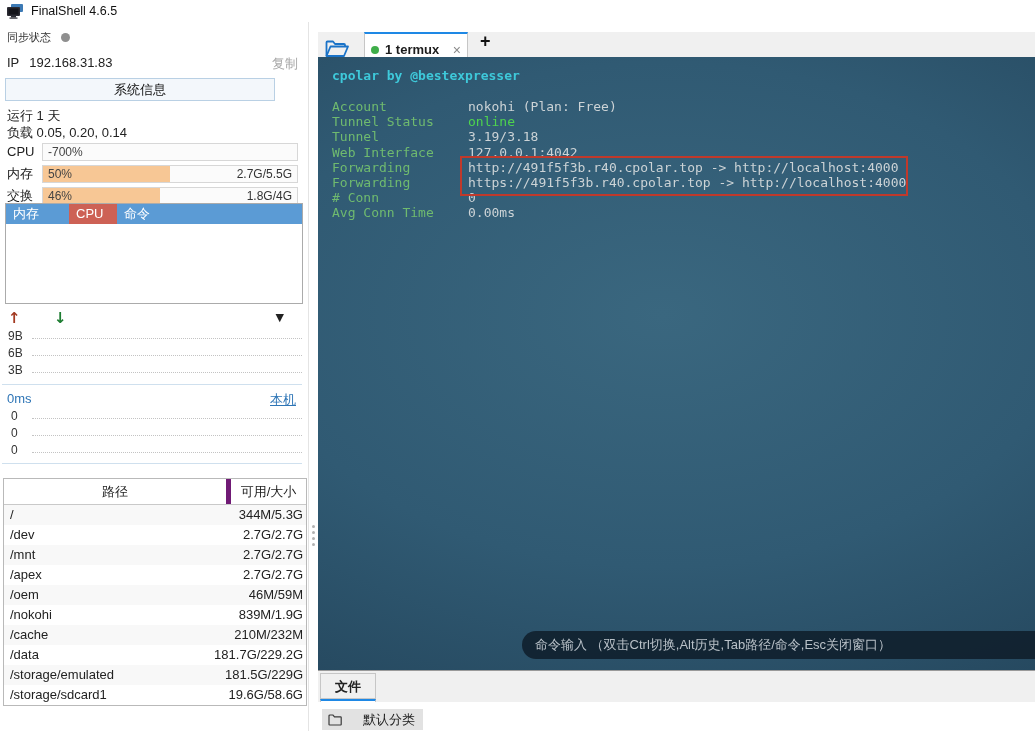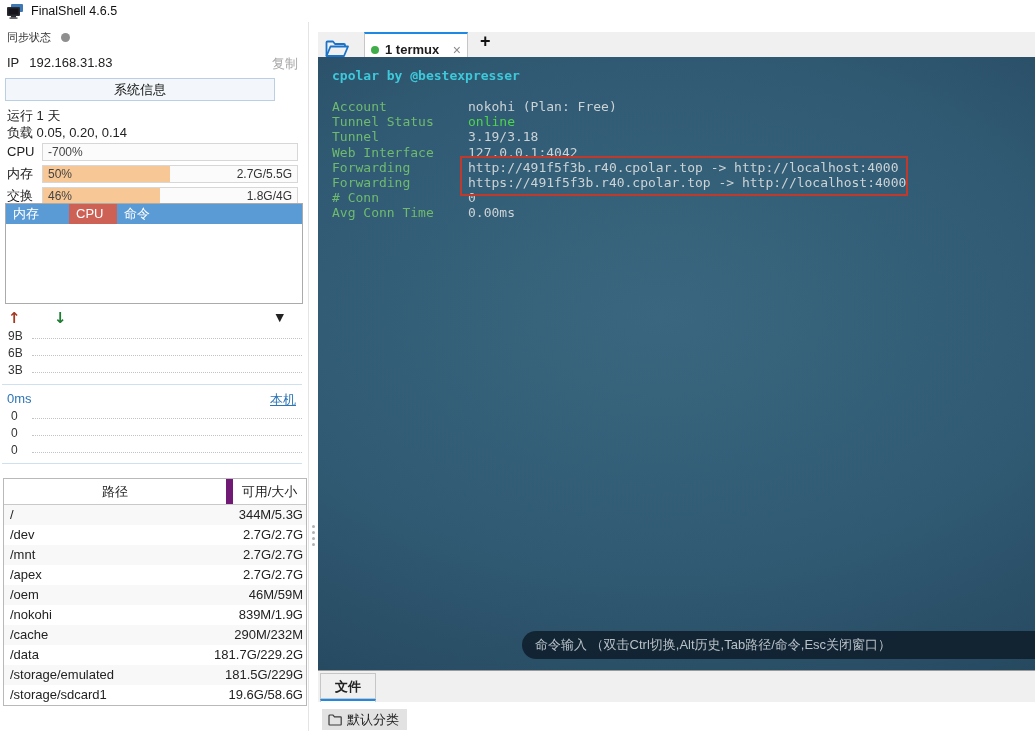--- a/index.html
+++ b/index.html
@@ -47,21 +47,21 @@
   .graph-row{position:relative;height:17px;}
   .graph-row .glabel{position:absolute;left:8px;top:1px;font-size:12px;color:#333;}
   .graph-row .gline{position:absolute;left:32px;right:2px;bottom:6px;border-bottom:1px dotted #c3c3c3;}
   .graph-base{position:absolute;left:2px;right:2px;border-bottom:1px solid #cfe0ee;}
   .ping-head{position:absolute;left:7px;right:12px;display:flex;font-size:13px;color:#2e75b6;}
   .ping-head .right{margin-left:auto;text-decoration:underline;}
 
   
   .disk-table{position:absolute;top:456px;left:3px;width:302px;border:1px solid #b9b9b9;background:#fff;font-size:13px;}
   .disk-head{display:flex;height:25px;line-height:25px;border-bottom:1px solid #c9c9c9;}
-  .disk-head .h1{width:222px;text-align:center;border-right:7px solid #701a75;}
+  .disk-head .h1{width:222px;text-align:center;border-right:5px solid #701a75;}
   .disk-head .h2{flex:1;text-align:center;}
   .disk-row{display:flex;height:20px;line-height:20px;}
   .disk-row:nth-child(even){background:#f8f8f8;}
   .disk-path{padding-left:6px;flex:1;}
   .disk-val{position:relative;width:130px;text-align:right;padding-right:3px;}
   .disk-hl{position:absolute;right:0;top:1px;bottom:1px;background:#d2e7df;}
   .disk-val span{position:relative;}
 
   
   .splitter{position:absolute;left:308px;top:22px;width:10px;bottom:0;background:#fff;border-left:1px solid #e4e4e4;cursor:col-resize;}
@@ -95,21 +95,21 @@
              font-family:"Liberation Sans",sans-serif;font-size:13px;color:#b9c1c8;}
 
   
   .bottompanel{position:absolute;left:318px;right:0;top:670px;bottom:0;background:#f0f0f0;border-top:1px solid #9a9a9a;}
   .btabs{position:absolute;top:2px;left:2px;display:flex;align-items:flex-end;height:29px;flex-direction:column;}
   .btab{height:26px;line-height:26px;padding:0 14px;font-size:13px;font-weight:bold;color:#222;
         background:#f0f0f0;border:1px solid #c6c6c6;margin-right:3px;cursor:pointer;box-sizing:border-box;}
   .btab.active{background:#fff;border-top:2px solid #1e88e5;border-bottom:none;height:29px;}
   .bcontent{position:absolute;top:31px;left:0;right:0;bottom:0;background:#fff;}
   .cat-chip{position:absolute;top:7px;left:4px;height:21px;background:#e2e2e2;display:flex;align-items:center;
-            gap:5px;padding:0 8px 0 6px;font-size:13px;color:#222;cursor:pointer;}
+            gap:21px;padding:0 8px 0 6px;font-size:13px;color:#222;cursor:pointer;}
 </style>
 </head>
 <body>
 
 <div class="frame">
 
   <div class="titlebar">
     <svg width="17" height="15" viewBox="0 0 17 15">
       <rect x="4" y="0" width="12" height="8" rx="1" fill="#3d7ab5"></rect>
       <rect x="0" y="3" width="13" height="9" rx="1" fill="#2b2b33"></rect>
@@ -237,21 +237,21 @@
       <div class="disk-row">
         <span class="disk-path">/oem</span>
         <span class="disk-val"><span class="disk-hl" style="width: 22%;"></span><span>46M/59M</span></span>
       </div>
       <div class="disk-row">
         <span class="disk-path">/nokohi</span>
         <span class="disk-val"><span class="disk-hl" style="width: 57%;"></span><span>839M/1.9G</span></span>
       </div>
       <div class="disk-row">
         <span class="disk-path">/cache</span>
-        <span class="disk-val"><span class="disk-hl" style="width: 10%;"></span><span>290M/232M</span></span>
+        <span class="disk-val"><span class="disk-hl" style="width: 10%;"></span><span>210M/232M</span></span>
       </div>
       <div class="disk-row">
         <span class="disk-path">/data</span>
         <span class="disk-val"><span class="disk-hl" style="width: 21%;"></span><span>181.7G/229.2G</span></span>
       </div>
       <div class="disk-row">
         <span class="disk-path">/storage/emulated</span>
         <span class="disk-val"><span class="disk-hl" style="width: 21%;"></span><span>181.5G/229G</span></span>
       </div>
       <div class="disk-row">

